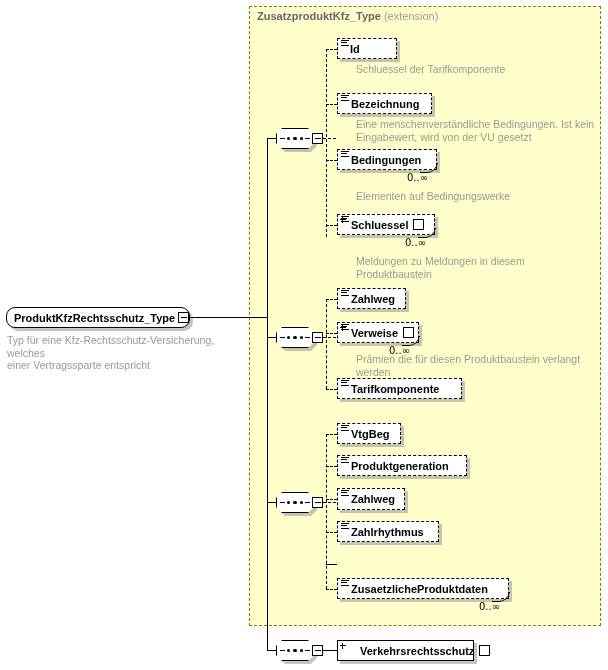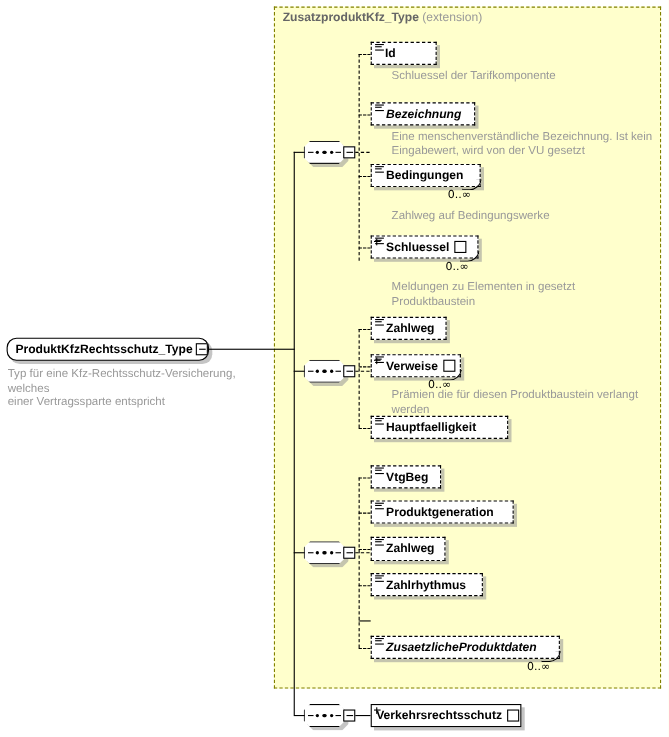--- a/index.html
+++ b/index.html
@@ -190,57 +190,57 @@
     <span class="lines">
         <i></i>
         <i></i>
         <i></i>
       </span>
     <span>Id</span>
   </div>
   <div class="anno" style="left:356px;top:63px;width:240px;">Schluessel der Tarifkomponente</div>
 
   <div class="hline dash" style="left:326px;top:104px;width:11px;"></div>
-  <div class="elem" style="left:337px;top:93px;width:95px;height:21px;font-style:italic;">
+  <div class="elem" style="left:337px;top:93px;width:95px;height:21px;">
     <span class="lines">
         <i></i>
         <i></i>
         <i></i>
       </span>
     <span>Bezeichnung</span>
   </div>
-  <div class="anno" style="left:356px;top:118px;width:240px;">Eine menschenverständliche Bezeichnung. Ist kein
+  <div class="anno" style="left:356px;top:118px;width:240px;">Eine menschenverständliche Bedingungen. Ist kein
 Eingabewert, wird von der VU gesetzt</div>
 
   <div class="hline dash" style="left:326px;top:160px;width:11px;"></div>
   <div class="elem" style="left:337px;top:149px;width:100px;height:21px;">
     <span class="lines">
         <i></i>
         <i></i>
         <i></i>
       </span>
     <span>Bedingungen</span>
   </div>
   <div class="repeat-arc" style="left:421px;top:163px;"></div>
   <div class="repeat" style="left:407px;top:172px;">0..∞</div>
-  <div class="anno" style="left:356px;top:190px;width:240px;">Zahlweg auf Bedingungswerke</div>
+  <div class="anno" style="left:356px;top:190px;width:240px;">Elementen auf Bedingungswerke</div>
 
   <div class="hline dash" style="left:326px;top:225px;width:11px;"></div>
   <div class="elem" style="left:337px;top:214px;width:98px;height:21px;">
     <span class="lines">
         <i></i>
         <i></i>
         <i></i>
       </span>
     <span>Schluessel</span>
     <span class="pmbox inline plus"></span>
   </div>
   <div class="repeat-arc" style="left:419px;top:228px;"></div>
   <div class="repeat" style="left:405px;top:237px;">0..∞</div>
-  <div class="anno" style="left:356px;top:255px;width:245px;">Meldungen zu Elementen in gesetzt Produktbaustein</div>
+  <div class="anno" style="left:356px;top:255px;width:245px;">Meldungen zu Meldungen in diesem Produktbaustein</div>
 
   <div class="seq-shadow" style="left:279px;top:330px;"></div>
   <div class="seq" style="left:276px;top:327px;"></div>
   <div class="seq-marks" style="left:276px;top:327px;">
     <span class="bar"></span>
       <span class="dot"></span>
       <span class="dot"></span>
       <span class="dot"></span>
       <span class="bar"></span>
   </div>
@@ -273,21 +273,21 @@
   <div class="repeat" style="left:389px;top:345px;">0..∞</div>
   <div class="anno" style="left:356px;top:353px;width:250px;">Prämien die für diesen Produktbaustein verlangt werden</div>
 
   <div class="hline dash" style="left:326px;top:389px;width:11px;"></div>
   <div class="elem" style="left:337px;top:378px;width:125px;height:21px;">
     <span class="lines">
         <i></i>
         <i></i>
         <i></i>
       </span>
-    <span>Hauptfaelligkeit</span>
+    <span>Tarifkomponente</span>
   </div>
 
   <div class="seq-shadow" style="left:279px;top:495px;"></div>
   <div class="seq" style="left:276px;top:492px;"></div>
   <div class="seq-marks" style="left:276px;top:492px;">
     <span class="bar"></span>
       <span class="dot"></span>
       <span class="dot"></span>
       <span class="dot"></span>
       <span class="bar"></span>
@@ -333,21 +333,21 @@
         <i></i>
         <i></i>
         <i></i>
       </span>
     <span>Zahlrhythmus</span>
   </div>
 
   <div class="hline" style="left:326px;top:564px;width:11px;"></div>
 
   <div class="hline dash" style="left:326px;top:589px;width:11px;"></div>
-  <div class="elem" style="left:337px;top:578px;width:172px;height:21px;font-style:italic;">
+  <div class="elem" style="left:337px;top:578px;width:172px;height:21px;">
     <span class="lines">
         <i></i>
         <i></i>
         <i></i>
       </span>
     <span>ZusaetzlicheProduktdaten</span>
   </div>
   <div class="repeat-arc" style="left:493px;top:592px;"></div>
   <div class="repeat" style="left:479px;top:601px;">0..∞</div>
 
@@ -357,18 +357,18 @@
     <span class="bar"></span>
       <span class="dot"></span>
       <span class="dot"></span>
       <span class="dot"></span>
       <span class="bar"></span>
   </div>
   <div class="pmbox" style="left:312px;top:645px;"></div>
   <div class="hline" style="left:267px;top:650px;width:10px;"></div>
   <div class="hline" style="left:323px;top:650px;width:14px;"></div>
 
-  <div class="elem required" style="left:337px;top:640px;width:137px;height:21px;padding-left:4px;">
+  <div class="elem required" style="left:337px;top:640px;width:137px;height:21px;padding-left:22px;">
     <span>Verkehrsrechtsschutz</span>
     <span class="pmbox inline plus"></span>
   </div>
 
 </div>
 
 </body></html>

